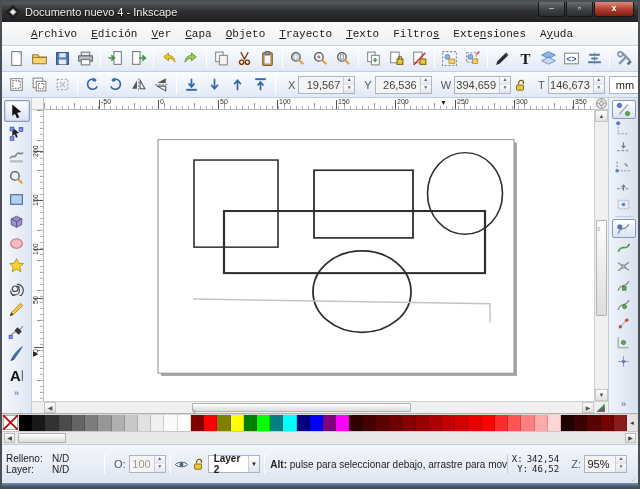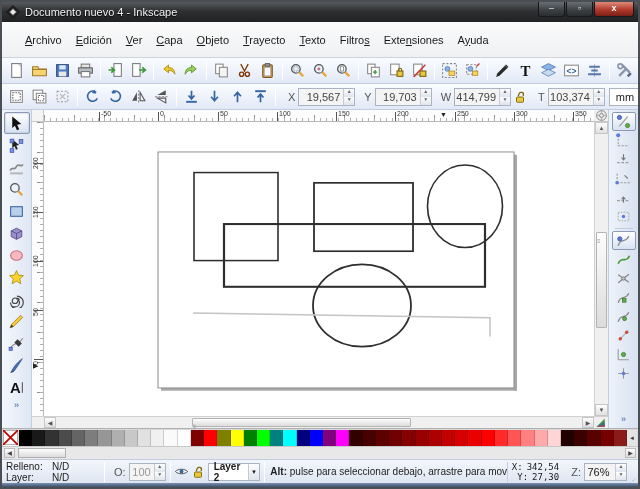--- a/index.html
+++ b/index.html
@@ -7,21 +7,21 @@
   body{font-family:"Liberation Sans","DejaVu Sans",sans-serif;font-size:11px;color:#1a1a1a;}
   .window{position:relative;width:640px;height:489px;background:#dce4f0;border:2px solid #4a4f55;overflow:hidden;display:flex;flex-direction:column;}
   
   .titlebar{height:20px;background:linear-gradient(#585b5e,#2e3032 45%,#1f2122);display:flex;align-items:center;padding:0 4px;color:#f2f2f2;flex:0 0 auto;}
   .titlebar .logo{width:14px;height:14px;margin-right:5px;}
   .title-text{font-size:11px;text-shadow:0 1px 1px #000;}
   .winbtns{margin-left:auto;display:flex;gap:1px;align-items:flex-start;height:20px;}
   .winbtn{height:15px;width:27px;border:1px solid #15171a;border-top:none;border-radius:0 0 3px 3px;background:linear-gradient(#6a6e72,#3c3f42 60%,#2b2d2f);color:#e8e8e8;font-size:9px;line-height:13px;text-align:center;cursor:pointer;}
   .winbtn.close{width:40px;background:linear-gradient(#e08a7a,#b03a2a 55%,#7a1f16);color:#fff;font-weight:bold;}
   
-  .menubar{height:36px;background:linear-gradient(#fbfbfb,#eef0f2);border-bottom:1px solid #d0d4da;display:flex;align-items:center;padding-left:16px;flex:0 0 auto;}
+  .menubar{height:24px;background:linear-gradient(#fbfbfb,#eef0f2);border-bottom:1px solid #d0d4da;display:flex;align-items:center;padding-left:22px;flex:0 0 auto;font-family:Liberation Mono, monospace;}
   .menu-item{padding:1px 7px;cursor:default;}
   .menu-item u{text-decoration:underline;}
   
   .toolbar{height:26px;background:linear-gradient(#fafcff,#e2e9f6);border-bottom:1px solid #c2cde0;display:flex;align-items:center;padding:0 3px;flex:0 0 auto;white-space:nowrap;}
   .tbtn{width:23px;height:22px;display:inline-flex;align-items:center;justify-content:center;border:1px solid transparent;border-radius:2px;cursor:pointer;flex:0 0 auto;}
   .tsep{width:1px;height:18px;background:#c3cdde;border-right:1px solid #fff;margin:0 3px;flex:0 0 auto;}
   .fieldgrp{display:inline-flex;align-items:center;margin-left:4px;}
   .fieldlabel{color:#555;margin:0 3px 0 5px;font-size:11px;}
   .spinfield{display:inline-flex;align-items:stretch;border:1px solid #aab4c4;background:#f2f2f2;height:18px;}
   .spinfield .val{width:44px;padding:2px 3px 0 0;text-align:right;color:#444;font-size:11px;background:#f4f4f4;}
@@ -70,21 +70,21 @@
   .palette{height:18px;background:#d8d8d8;border-top:1px solid #b0b0b0;display:flex;align-items:stretch;flex:0 0 auto;padding:1px 1px 0 1px;}
   .swatch{flex:1 1 auto;border-right:1px solid rgba(0,0,0,.15);cursor:pointer;}
   .swatch.none{position:relative;background:#fff;flex:0 0 16px;}
   .swatch.none svg{position:absolute;inset:0;}
   .pal-more{flex:0 0 10px;display:flex;align-items:center;justify-content:center;font-size:6px;color:#333;cursor:pointer;background:#e4e4e4;}
   .palscroll{height:13px;background:#e8e8e8;border-top:1px solid #c8c8c8;display:flex;align-items:center;flex:0 0 auto;padding:0 2px;}
   .palscroll .pbtn{width:11px;height:10px;font-size:6px;line-height:9px;text-align:center;color:#444;background:linear-gradient(#fdfdfd,#dcdcdc);border:1px solid #bcbcbc;cursor:pointer;}
   .palscroll .pthumb{width:48px;height:10px;background:linear-gradient(#fdfdfd,#dcdcdc);border:1px solid #b0b0b0;margin-left:3px;cursor:pointer;}
   .palscroll .ptrack{flex:1 1 auto;}
   
-  .statusbar{height:24px;background:linear-gradient(#f2f6fc,#dfe6f2);border-top:1px solid #c2cde0;display:flex;align-items:center;flex:0 0 auto;font-size:10px;overflow:hidden;}
+  .statusbar{height:39px;background:linear-gradient(#f2f6fc,#dfe6f2);border-top:1px solid #c2cde0;display:flex;align-items:center;flex:0 0 auto;font-size:10px;overflow:hidden;}
   .fs-block{display:flex;flex-direction:column;justify-content:center;padding:0 4px;line-height:11px;}
   .fs-row{display:flex;width:92px;}
   .fs-row .lbl{width:46px;}
   .fs-row .val{color:#222;}
   .st-sep{width:1px;height:20px;background:#c3cdde;border-right:1px solid #fff;margin:0 2px;}
   .opacity{display:flex;align-items:center;padding:0 2px;}
   .opacity .spinfield .val{width:24px;color:#999;}
   .sicon{width:17px;height:17px;display:flex;align-items:center;justify-content:center;margin:0 1px;cursor:pointer;}
   .layerbox{display:inline-flex;border:1px solid #aab4c4;background:#fff;height:18px;align-items:center;margin:0 2px;cursor:pointer;}
   .layerbox .lval{padding:0 5px;font-size:10px;font-weight:bold;}
@@ -389,47 +389,47 @@
           <span class="val">19,567</span>
           <span class="spinner">
             <span>▲</span>
             <span>▼</span>
           </span>
         </span>
     </span>
     <span class="fieldgrp">
       <span class="fieldlabel">Y</span>
       <span class="spinfield">
-          <span class="val">19,703</span>
+          <span class="val">26,536</span>
           <span class="spinner">
             <span>▲</span>
             <span>▼</span>
           </span>
         </span>
     </span>
     <span class="fieldgrp">
       <span class="fieldlabel">W</span>
       <span class="spinfield">
-          <span class="val">414,799</span>
+          <span class="val">394,659</span>
           <span class="spinner">
             <span>▲</span>
             <span>▼</span>
           </span>
         </span>
     </span>
     <span class="tbtn" style="width:18px">
       <svg viewBox="0 0 16 16" width="14" height="14">
           <rect x="4" y="8" width="8" height="6" rx="1" fill="#e8c840" stroke="#806000"></rect>
           <path d="M6.5 8 V5.2 a2.6 2.6 0 0 1 5.2 0 V6" fill="none" stroke="#806000" stroke-width="1.4" transform="rotate(18 9 6)"></path>
         </svg>
     </span>
     <span class="fieldgrp">
       <span class="fieldlabel">T</span>
       <span class="spinfield">
-          <span class="val">103,374</span>
+          <span class="val">146,673</span>
           <span class="spinner">
             <span>▲</span>
             <span>▼</span>
           </span>
         </span>
     </span>
     <span class="unitbox">
       <span class="uval">mm</span>
 
     </span>
@@ -794,27 +794,27 @@
     </span>
     <span class="st-sep"></span>
     <span class="hint"><b>Alt:</b><span> pulse para seleccionar debajo, arrastre para mover la selecci</span></span>
     <span class="coords">
       <span class="crow">
           <span>X:</span>
           <span>342,54</span>
         </span>
       <span class="crow">
           <span>Y:</span>
-          <span>27,30</span>
+          <span>46,52</span>
         </span>
     </span>
     <span class="zoombox">
       <span class="fieldlabel">Z:</span>
       <span class="spinfield">
-          <span class="val">76%</span>
+          <span class="val">95%</span>
           <span class="spinner">
             <span>▲</span>
             <span>▼</span>
           </span>
         </span>
     </span>
     <span class="resize-grip grip">⡠</span>
   </div>
 
   <div class="winbottom"></div>

